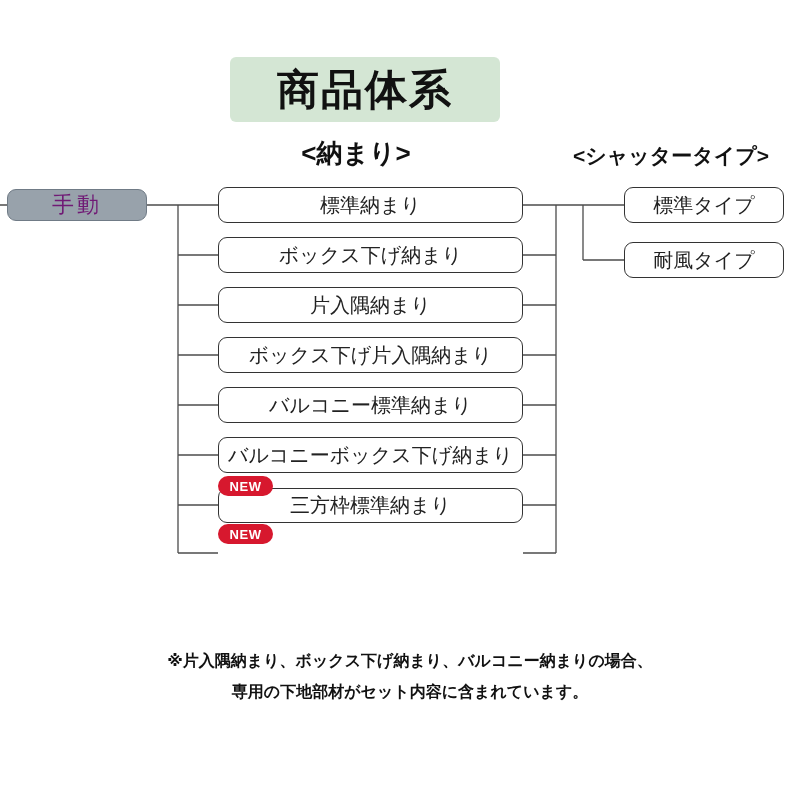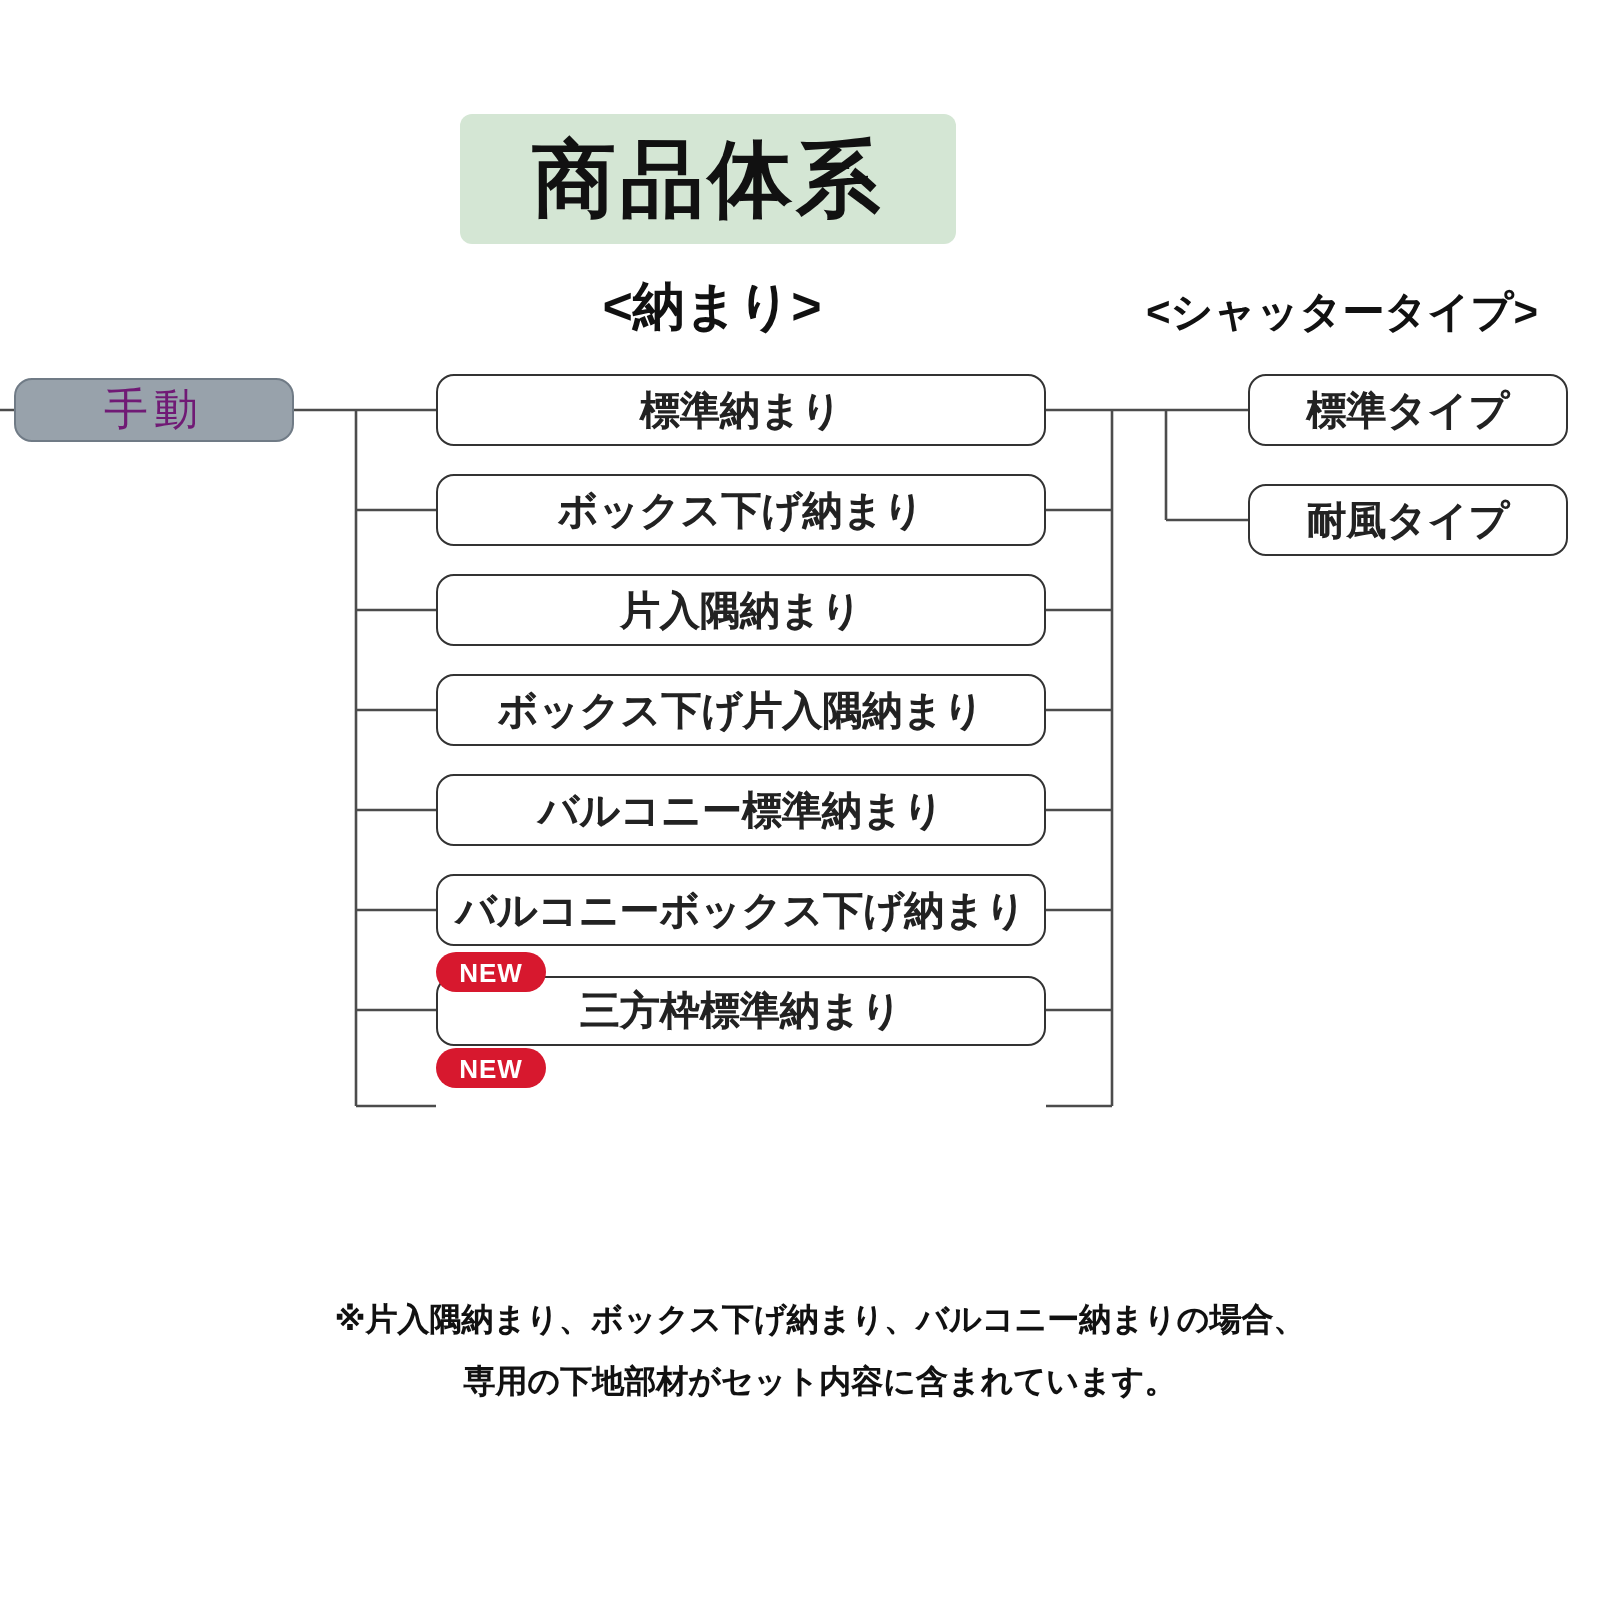--- a/index.html
+++ b/index.html
@@ -1,39 +1,39 @@
 <!DOCTYPE html>
 <html><head>
 <meta charset="utf-8">
 <style>
   html,body{margin:0;padding:0;background:#ffffff;}
   .canvas{
     position:relative;width:800px;height:800px;background:#ffffff;overflow:hidden;
     font-family:"Liberation Sans","DejaVu Sans",sans-serif;color:#1a1a1a;
   }
   .title{
-    position:absolute;left:230px;top:57px;width:248px;height:65px;
+    position:absolute;left:230px;top:57px;width:270px;height:65px;
     background:#d4e6d4;border-radius:6px;
     font-size:42px;font-weight:800;color:#111;
     display:flex;align-items:center;justify-content:center;letter-spacing:2px;
   }
   .col-header{position:absolute;font-weight:800;color:#111;text-align:center;}
   .col-header.fitting{left:236px;top:136px;width:240px;font-size:26px;}
   .col-header.shutter{left:558px;top:142px;width:226px;font-size:21px;}
   .connectors{position:absolute;left:0;top:0;width:800px;height:800px;}
   .root-node{
     position:absolute;left:7px;top:189px;width:140px;height:32px;
     background:#98a2ab;border:1px solid #707b86;border-radius:9px;box-sizing:border-box;
     color:#701a75;font-size:22px;font-weight:500;letter-spacing:3px;
     display:flex;align-items:center;justify-content:center;
   }
   .node{
     position:absolute;background:#ffffff;border:1.5px solid #333333;border-radius:9px;
     box-sizing:border-box;display:flex;align-items:center;justify-content:center;
-    font-size:20px;font-weight:700;color:#222;
+    font-size:20px;font-weight:400;color:#222;
   }
   .fitting-node{left:218px;width:305px;height:36px;}
   .shutter-node{left:624px;width:160px;height:36px;}
   .badge{
     position:absolute;left:218px;width:55px;height:20px;
     background:#d7182e;border-radius:10px;color:#ffffff;
     font-size:13px;font-weight:800;letter-spacing:0.5px;
     display:flex;align-items:center;justify-content:center;
   }
   .note{

